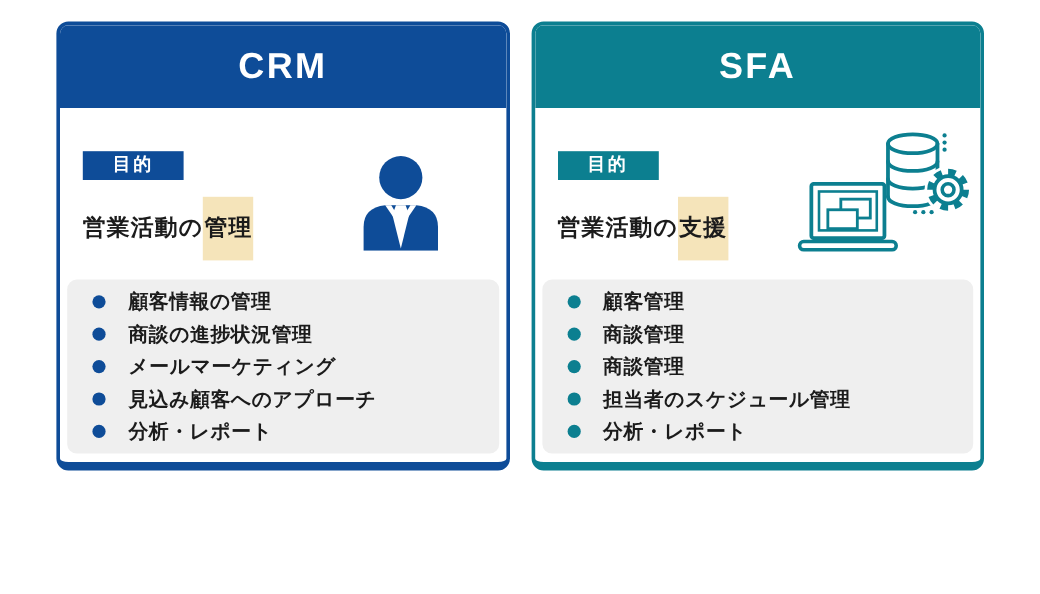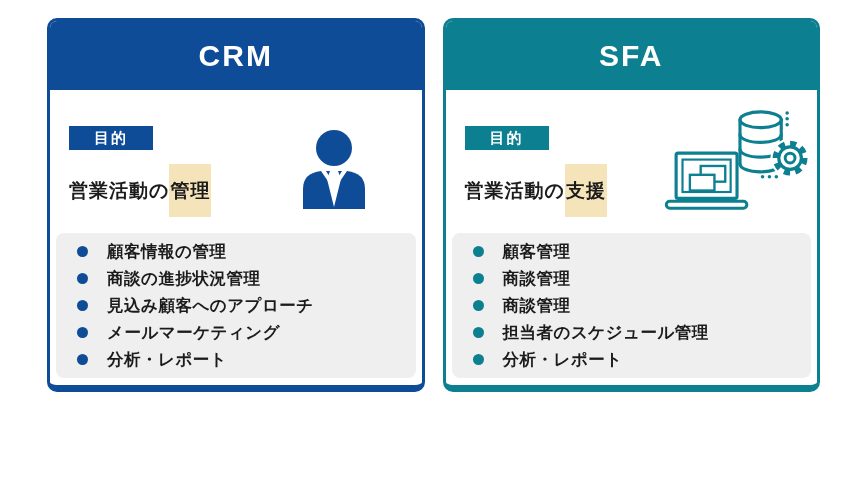--- a/index.html
+++ b/index.html
@@ -90,25 +90,25 @@
         <li class="feature">
             <span class="dot"></span>
             <span>顧客情報の管理</span>
           </li>
         <li class="feature">
             <span class="dot"></span>
             <span>商談の進捗状況管理</span>
           </li>
         <li class="feature">
             <span class="dot"></span>
-            <span>見込み顧客へのアプローチ</span>
+            <span>メールマーケティング</span>
           </li>
         <li class="feature">
             <span class="dot"></span>
-            <span>メールマーケティング</span>
+            <span>見込み顧客へのアプローチ</span>
           </li>
         <li class="feature">
             <span class="dot"></span>
             <span>分析・レポート</span>
           </li>
       </ul>
     </section>
 
     <section class="card sfa">
       <header class="card-header">SFA</header>

